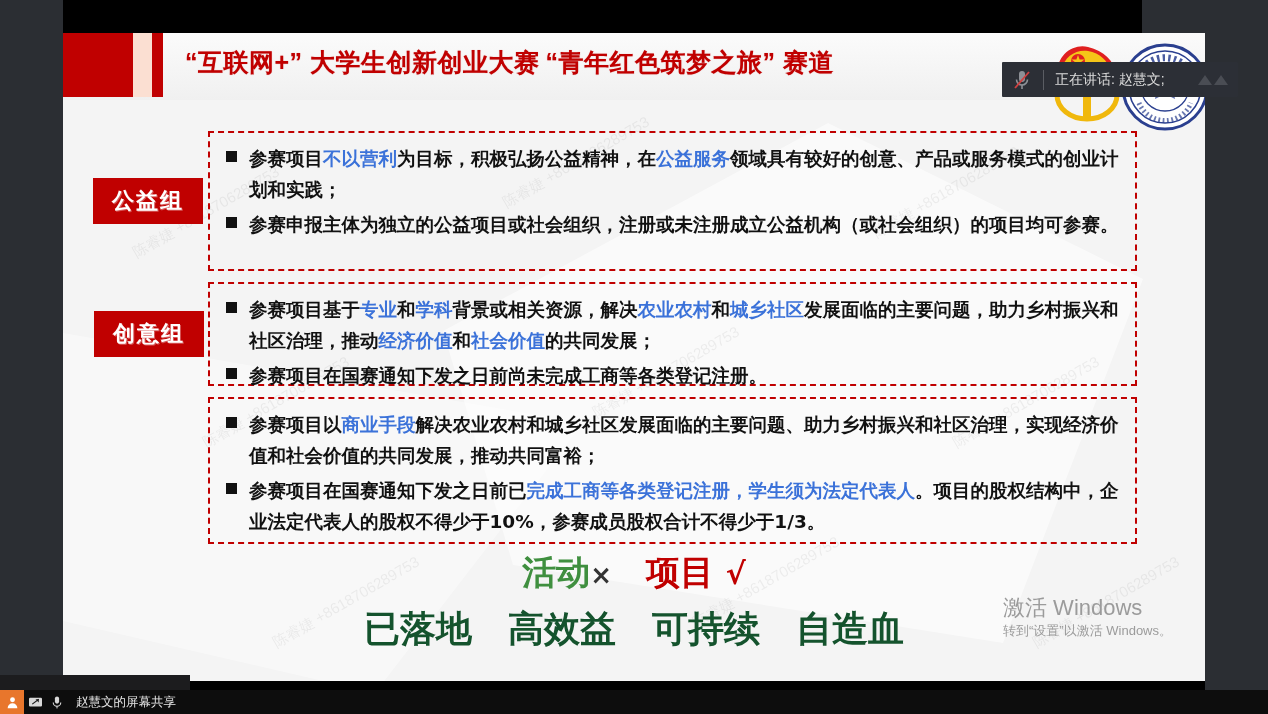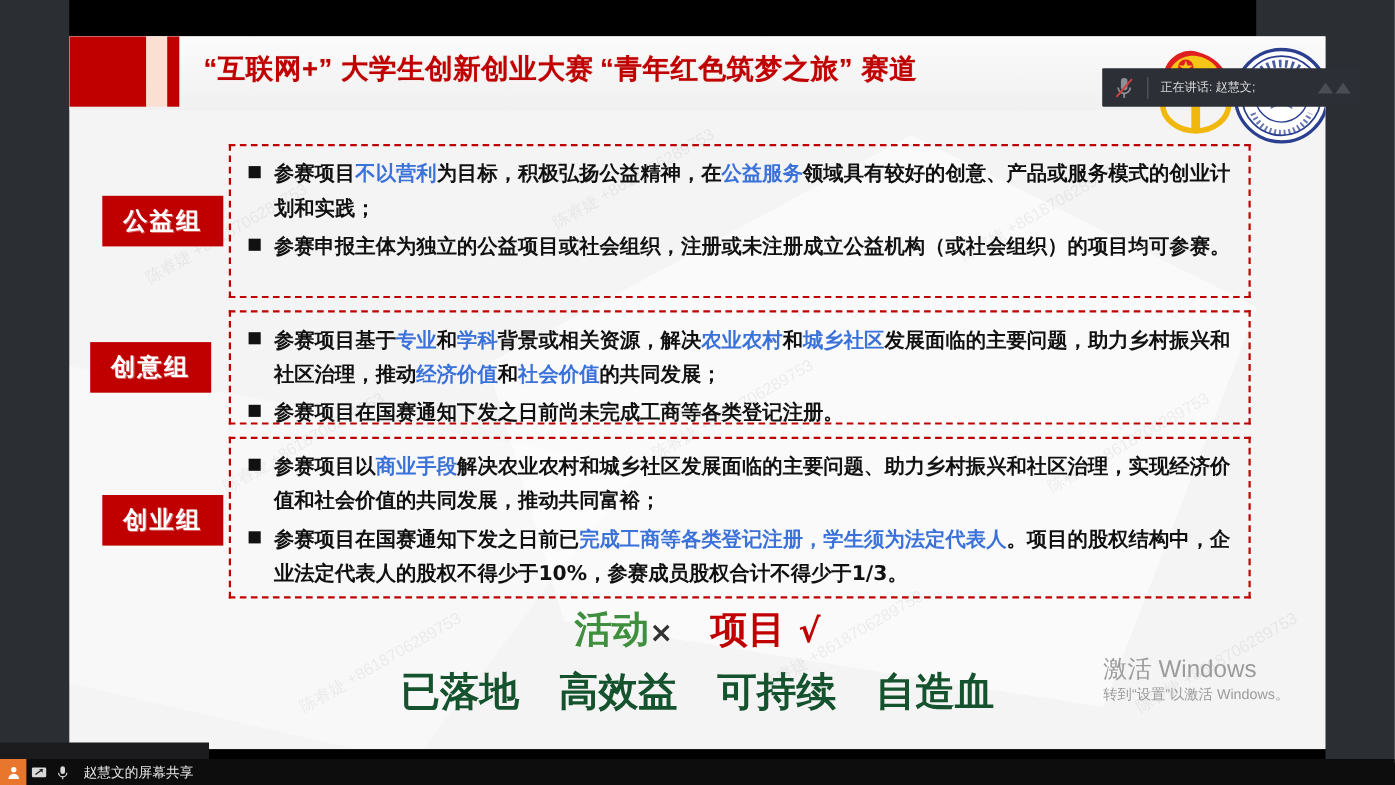--- a/index.html
+++ b/index.html
@@ -73,21 +73,21 @@
   
   .group-label {
     position:absolute; width:110px; height:46px; background:#c00000;
     color:#fff; font-size:22px; font-weight:bold;
     display:flex; align-items:center; justify-content:center;
     letter-spacing:2px;
     text-shadow:1px 1px 0 rgba(255,255,255,.35);
     font-family:"DejaVu Sans","Liberation Sans",sans-serif;
   }
   #label-gongyi  { left:30px; top:145px; }
-  #label-chuangyi{ left:19px; top:278px; }
+  #label-chuangyi{ left:31px; top:278px; }
   #label-chuangye{ left:30px; top:417px; }
 
   
   .dash-box {
     position:absolute; left:145px; width:929px;
     border:2px dashed #c00000;
     padding:8px 12px 8px 8px;
     background:transparent;
   }
   #box-1 { top:98px;  height:140px; }
@@ -133,21 +133,21 @@
   #win-activate .l2 { font-size:13px; line-height:20px; }
 
   
   #speaking-bar {
     position:absolute; left:1002px; top:62px; width:236px; height:35px;
     background:#2c2f36; display:flex; align-items:center;
     border-radius:1px;
   }
   #speaking-bar .mic { margin-left:10px; width:20px; height:22px; }
   #speaking-bar .divider { width:1px; height:20px; background:#5a5d63; margin:0 11px; }
-  #speaking-bar .who { color:#dcdcdc; font-size:11px; white-space:nowrap; }
+  #speaking-bar .who { color:#dcdcdc; font-size:14px; white-space:nowrap; }
   #speaking-bar .chevrons { margin-left:auto; margin-right:8px; display:flex; }
 
   
   #taskbar {
     position:absolute; left:0; bottom:0; width:1268px; height:24px;
     background:#0d0d0d; display:flex; align-items:center;
   }
   #taskbar .tb-orange {
     width:24px; height:24px; background:#e8762c;
     display:flex; align-items:center; justify-content:center;
@@ -211,21 +211,20 @@
     <circle cx="44" cy="44" r="42" fill="#ffffff" stroke="#2a3f8f" stroke-width="3"></circle>
     <circle cx="44" cy="44" r="36" fill="none" stroke="#2a3f8f" stroke-width="1.6"></circle>
     <circle cx="44" cy="44" r="24" fill="none" stroke="#2a3f8f" stroke-width="1.3"></circle>
     <path d="M44 26 l5 10 11 1 -8 8 2 11 -10-5 -10 5 2-11 -8-8 11-1 Z" fill="#2a3f8f" opacity=".75"></path>
     <path d="M16 34 a30 30 0 0 1 56 0" fill="none" stroke="#2a3f8f" stroke-width="7" stroke-dasharray="2.4 3.2" opacity=".85"></path>
     <path d="M18 60 a28 28 0 0 0 52 0" fill="none" stroke="#2a3f8f" stroke-width="5" stroke-dasharray="1.8 2.6" opacity=".7"></path>
   </svg>
 
   <div class="group-label" id="label-gongyi">公益组</div>
   <div class="group-label" id="label-chuangyi">创意组</div>
-  <div class="group-label" id="label-chuangye">创业组</div>
 
   <div class="dash-box" id="box-1">
     <div class="bullet-row">
       <div class="bullet-sq"></div>
       <div class="bullet-text"><span>参赛项目</span><span class="hl">不以营利</span><span>为目标，积极弘扬公益精神，在</span><span class="hl">公益服务</span><span>领域具有较好的创意、产品或服务模式的创业计划和实践；</span></div>
     </div>
     <div class="bullet-row">
       <div class="bullet-sq"></div>
       <div class="bullet-text"><span>参赛申报主体为独立的公益项目或社会组织，注册或未注册成立公益机构（或社会组织）的项目均可参赛。</span></div>
     </div>

